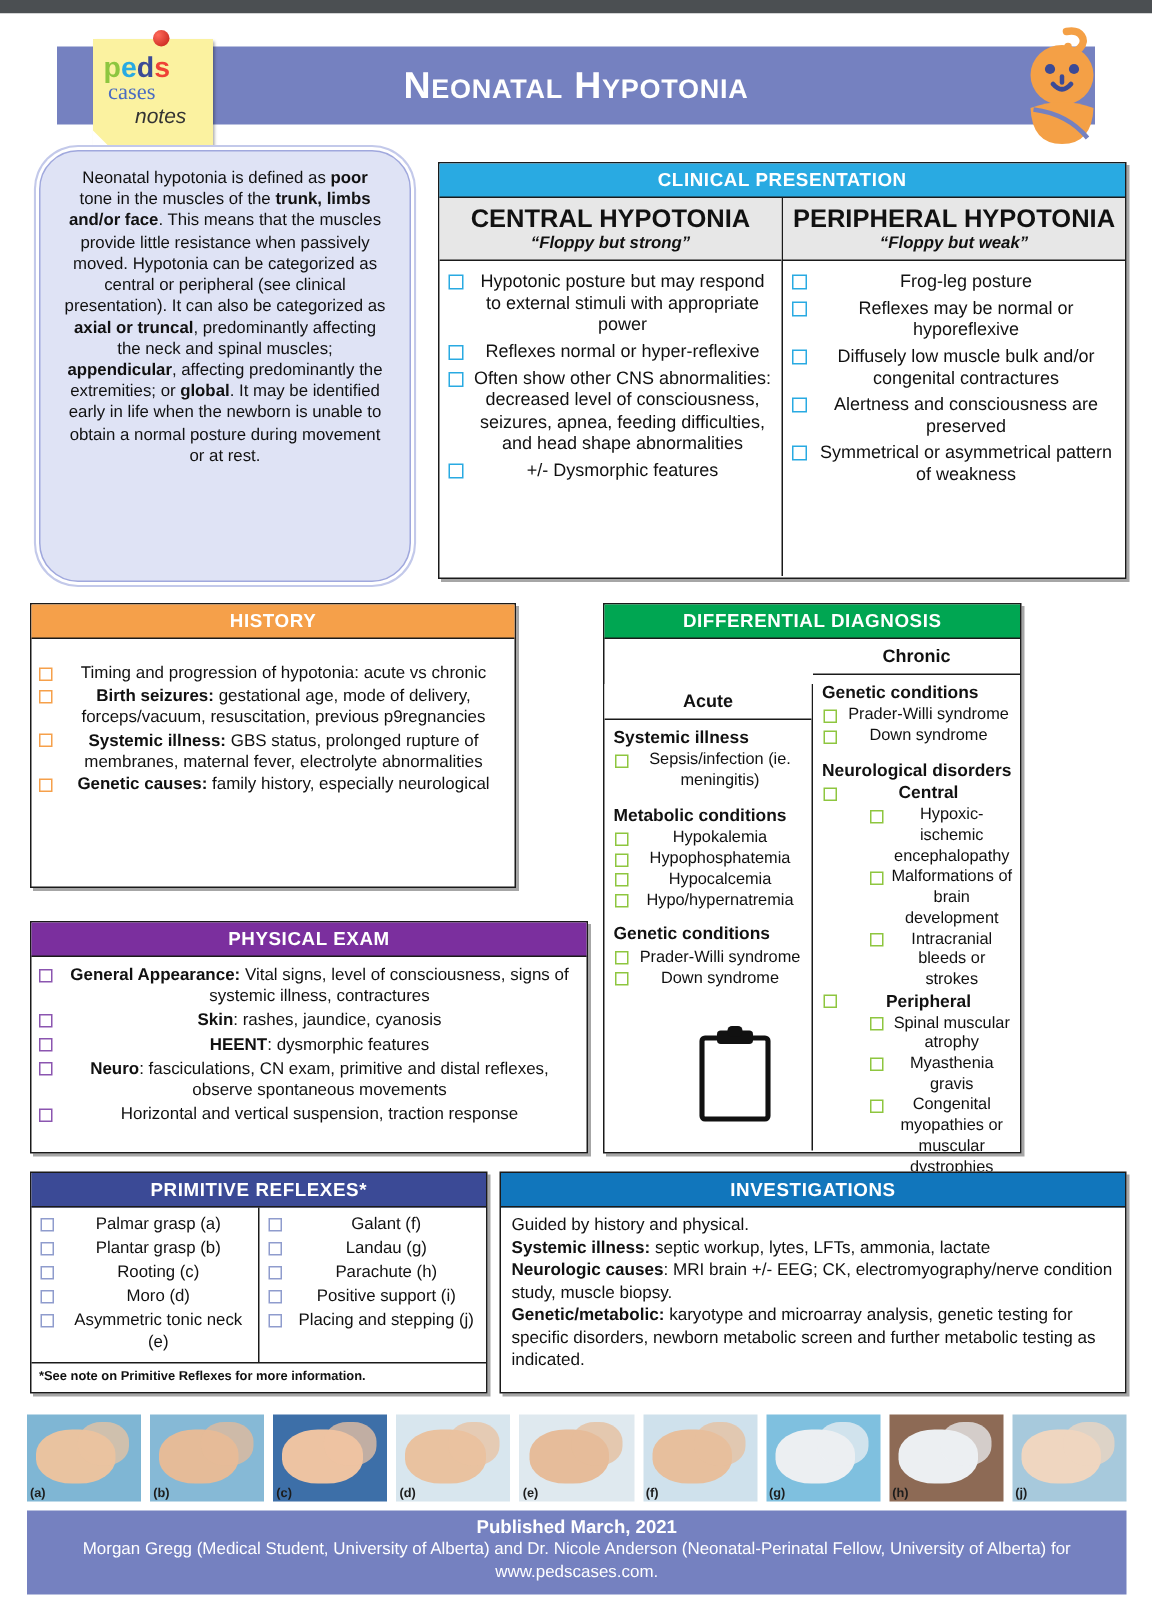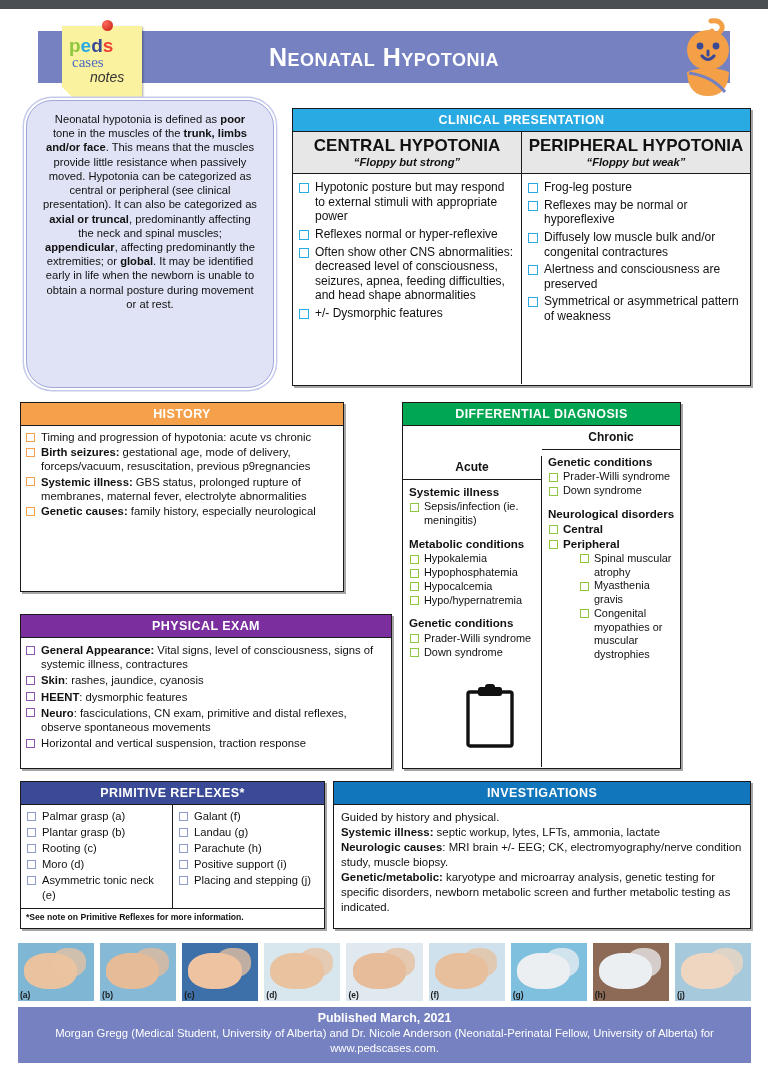--- a/index.html
+++ b/index.html
@@ -43,21 +43,21 @@
   .baby{position:absolute;right:10px;top:-9px;width:62px;height:80px;}
 
   
   .card{position:absolute;background:#fff;border:1.5px solid #1a1a1a;
      box-shadow:2px 2px 0 rgba(0,0,0,.35);box-sizing:border-box;}
   .card-hd{font-weight:bold;color:#fff;text-align:center;letter-spacing:.4px;
      font-size:12.5px;padding:4px 0 4px;border-bottom:1.5px solid #1a1a1a;}
   .card-body{padding:5px 6px 5px 6px;}
 
   
-  ul.cl{list-style:none;margin:0;padding:0;}
+  ul.cl{list-style:none;margin:0;padding:0;text-align:center;}
   ul.cl>li{position:relative;padding-left:16px;margin-bottom:2px;line-height:1.26;}
   ul.cl>li:before{content:"";position:absolute;left:1px;top:2.5px;width:7px;height:7px;
      border:1.6px solid currentColor;background:#fff;}
   .bx-blue{color:#29aae2;}
   .bx-orange{color:#f6a04a;}
   .bx-purple{color:#8b55b0;}
   .bx-green{color:#8ec63f;}
   .bx-navy{color:#8f9ccd;}
   ul.cl>li .t{color:#111;}
   b{font-weight:bold;}
@@ -77,21 +77,21 @@
   .subhd{background:#e7e7e7;border-bottom:1.5px solid #1a1a1a;text-align:center;padding:4px 2px 5px;}
   .subhd .a{font-weight:bold;font-size:17px;text-align:center;}
   .subhd .b{font-weight:bold;font-style:italic;font-size:11.2px;}
   #clinical .lbody{padding:6px 6px 4px 5px;font-size:12px;}
   #clinical ul.cl>li{margin-bottom:3px;line-height:1.22;padding-left:17px;}
   #clinical ul.cl>li:before{width:8px;height:8px;top:3px;}
 
   
   #history{left:20px;top:393px;width:324px;height:190px;}
   #history .card-hd{background:#f5a04a;}
-  #history .card-body{font-size:11.3px;line-height:1.24;padding:4px 6px 3px 4px;}
+  #history .card-body{font-size:11.3px;line-height:1.24;padding:16px 6px 3px 4px;}
   #history ul.cl>li{margin-bottom:1px;}
 
   
   #physical{left:20px;top:605px;width:372px;height:155px;}
   #physical .card-hd{background:#7b2f9e;}
   #physical .card-body{font-size:11.3px;line-height:1.26;padding:5px 6px 3px 4px;}
 
   
   #differential{left:402px;top:393px;width:279px;height:367px;}
   #differential .card-hd{background:#00a652;}
@@ -268,21 +268,25 @@
         <div class="dd-subhd">Chronic</div>
         <div class="dd-body">
             <div class="dd-group">Genetic conditions</div>
             <ul class="cl bx-green">
               <li><span class="t">Prader-Willi syndrome</span></li>
               <li><span class="t">Down syndrome</span></li>
             </ul>
             <div class="dd-gap"></div>
             <div class="dd-group">Neurological disorders</div>
             <ul class="cl bx-green">
-              <li class="strongli"><span class="t">Central</span></li>
+              <li class="strongli"><span class="t">Central</span><ul class="cl bx-green">
+                  <li><span class="t">Hypoxic-ischemic encephalopathy</span></li>
+                  <li><span class="t">Malformations of brain development</span></li>
+                  <li><span class="t">Intracranial bleeds or strokes</span></li>
+                </ul></li>
               <li class="strongli"><span class="t">Peripheral</span><ul class="cl bx-green">
                   <li><span class="t">Spinal muscular atrophy</span></li>
                   <li><span class="t">Myasthenia gravis</span></li>
                   <li><span class="t">Congenital myopathies or muscular dystrophies</span></li>
                 </ul></li>
             </ul>
           </div>
       </div>
     </div>
   </div>

